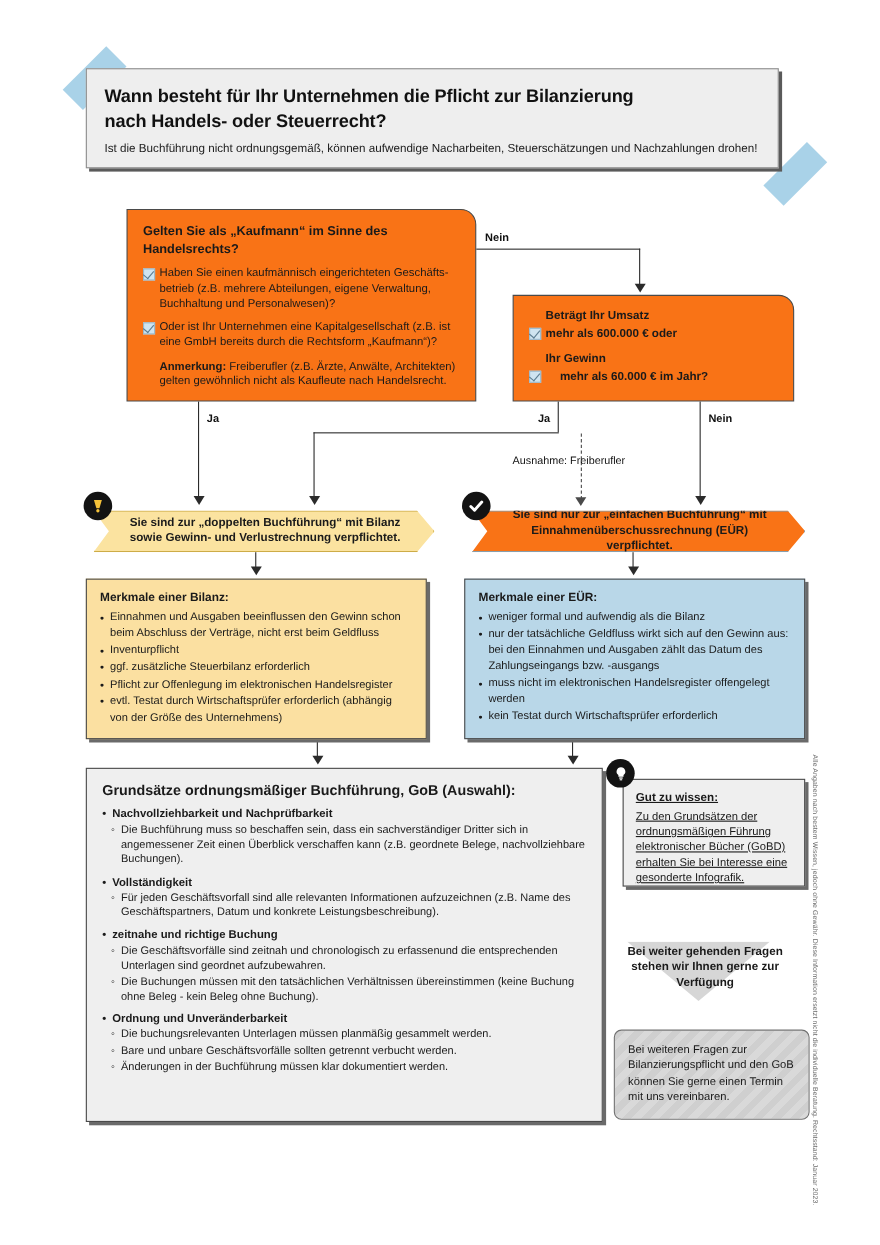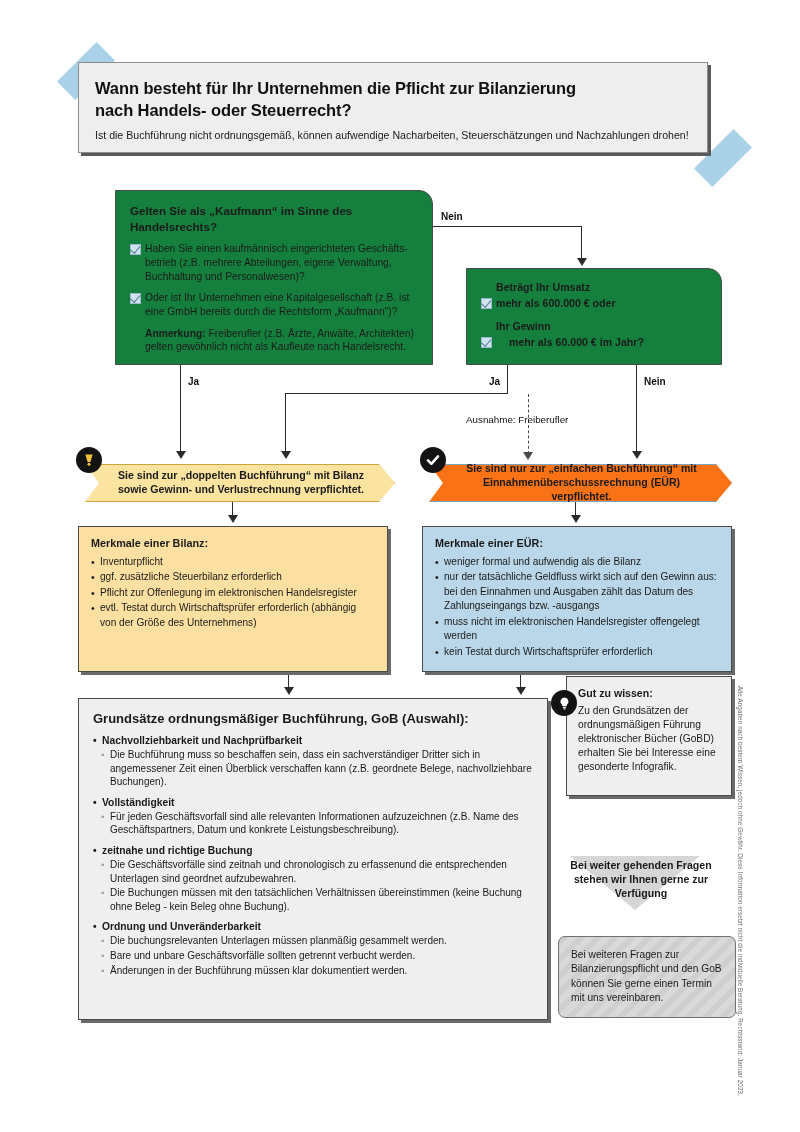--- a/index.html
+++ b/index.html
@@ -51,21 +51,21 @@
   .header .sub{
     margin-top:7px;
     font-size:10.6px;
     line-height:1.3;
     color:#1a1a1a;
   }
 
   
   .qbox{
     position:absolute;
-    background:#15803d;
+    background:#f97316;
     border:1px solid #4a4a4a;
     border-top-right-radius:14px;
     box-sizing:border-box;
     z-index:3;
   }
   .qbox .qtitle{
     font-size:11.6px;
     font-weight:bold;
     line-height:1.35;
     margin-bottom:8px;
@@ -379,20 +379,21 @@
   </div>
 
   <div class="ln lnv" style="left:232px; top:502px; height:16px;"></div>
   <div class="arrow" style="left:228px; top:515px;"></div>
   <div class="ln lnv" style="left:575px; top:502px; height:16px;"></div>
   <div class="arrow" style="left:571px; top:515px;"></div>
 
   <div class="fbox yellow" style="left:78px; top:526px; width:310px; height:146px;">
     <div class="ftitle">Merkmale einer Bilanz:</div>
     <ul class="flist">
+      <li>Einnahmen und Ausgaben beeinflussen den Gewinn schon beim Abschluss der Verträge, nicht erst beim Geldfluss</li>
       <li>Inventurpflicht</li>
       <li>ggf. zusätzliche Steuerbilanz erforderlich</li>
       <li>Pflicht zur Offenlegung im elektronischen Handelsregister</li>
       <li>evtl. Testat durch Wirtschaftsprüfer erforderlich (abhängig von der Größe des Unternehmens)</li>
     </ul>
   </div>
 
   <div class="fbox blue" style="left:422px; top:526px; width:310px; height:146px;">
     <div class="ftitle">Merkmale einer EÜR:</div>
     <ul class="flist">
@@ -443,21 +444,21 @@
     </div>
   </div>
 
   <div class="badge" style="left:551px; top:690px;">
     <svg width="15" height="15" viewBox="0 0 16 16" aria-hidden="true">
       <path d="M8 1.6 a4.2 4.2 0 0 0 -2.5 7.6 v1.5 h5 V9.2 A4.2 4.2 0 0 0 8 1.6 z" fill="#ffffff"></path>
       <rect x="6.3" y="11.4" width="3.4" height="1.3" fill="#ffffff"></rect>
       <rect x="6.8" y="13.2" width="2.4" height="1.1" fill="#ffffff"></rect>
     </svg>
   </div>
-  <div class="knowbox" style="left:566px; top:676px; width:166px; height:120px;">
+  <div class="knowbox" style="left:566px; top:708px; width:166px; height:98px;text-decoration:underline;">
     <div class="ktitle">Gut zu wissen:</div>
     <div class="ktext">Zu den Grundsätzen der ordnungsmäßigen Führung elektronischer Bücher (GoBD) erhalten Sie bei Interesse eine gesonderte Infografik.</div>
   </div>
 
   <div class="cta-chevron" style="left:570px; top:856px; width:130px; height:54px;"></div>
   <div class="cta-title" style="left:566px; top:858px; width:150px;">Bei weiter gehenden Fragen stehen wir Ihnen gerne zur Verfügung</div>
   <div class="cta-box" style="left:558px; top:936px; width:178px; height:82px;">
     <span>Bei weiteren Fragen zur Bilanzierungspflicht und den GoB können Sie gerne einen Termin mit uns vereinbaren.</span>
   </div>
 

